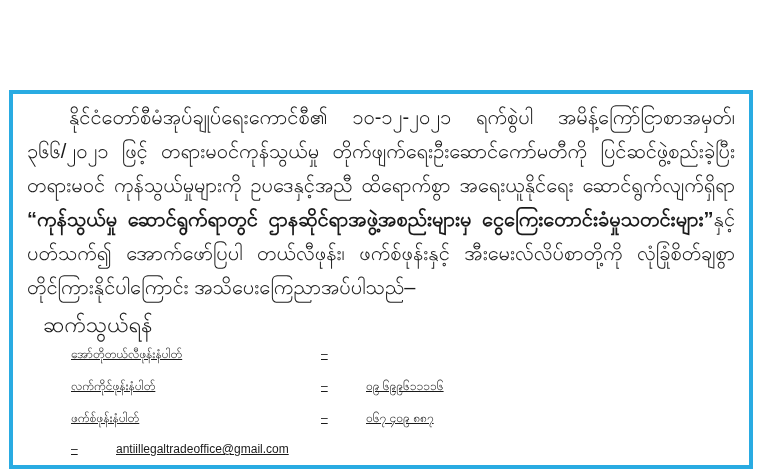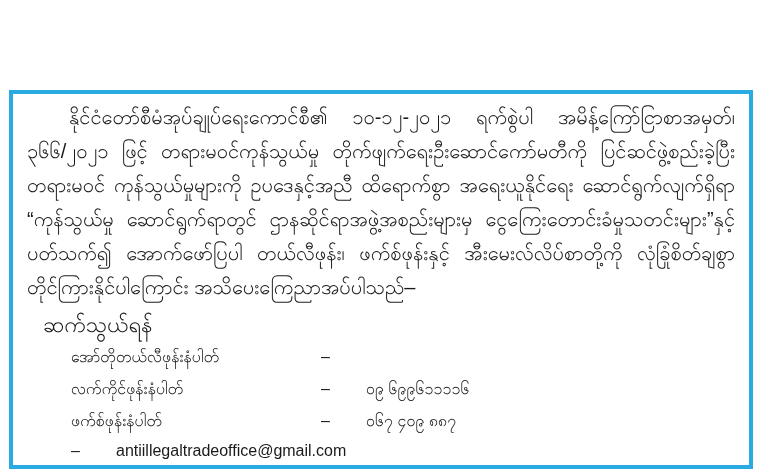--- a/index.html
+++ b/index.html
@@ -37,35 +37,36 @@
     box-sizing: border-box;
     overflow: hidden;
   }
   .body-paragraph {
     margin: 6px 14px 0 14px;
     font-size: 20px;
     line-height: 34px;
     text-align: justify;
     text-indent: 42px;
   }
-  .body-paragraph .bold-quote { font-weight: normal; }
+  .body-paragraph .bold-quote { font-weight: bold; }
   .contact-heading {
     margin: 6px 14px 0 30px;
     font-size: 22px;
     font-weight: normal;
     line-height: 30px;
   }
   .contact-table {
     margin: 6px 0 0 58px;
   }
   .contact-row {
     display: flex;
     align-items: baseline;
     height: 32px;
-    font-size: 16px;
+    font-size: 12px;
+    text-decoration: underline;
   }
   .contact-label { width: 250px; }
   .contact-sep   { width: 45px; text-align: left; }
   .contact-value { flex: 1; }
 </style>
 </head>
 <body>
 
 <div class="page">
 

